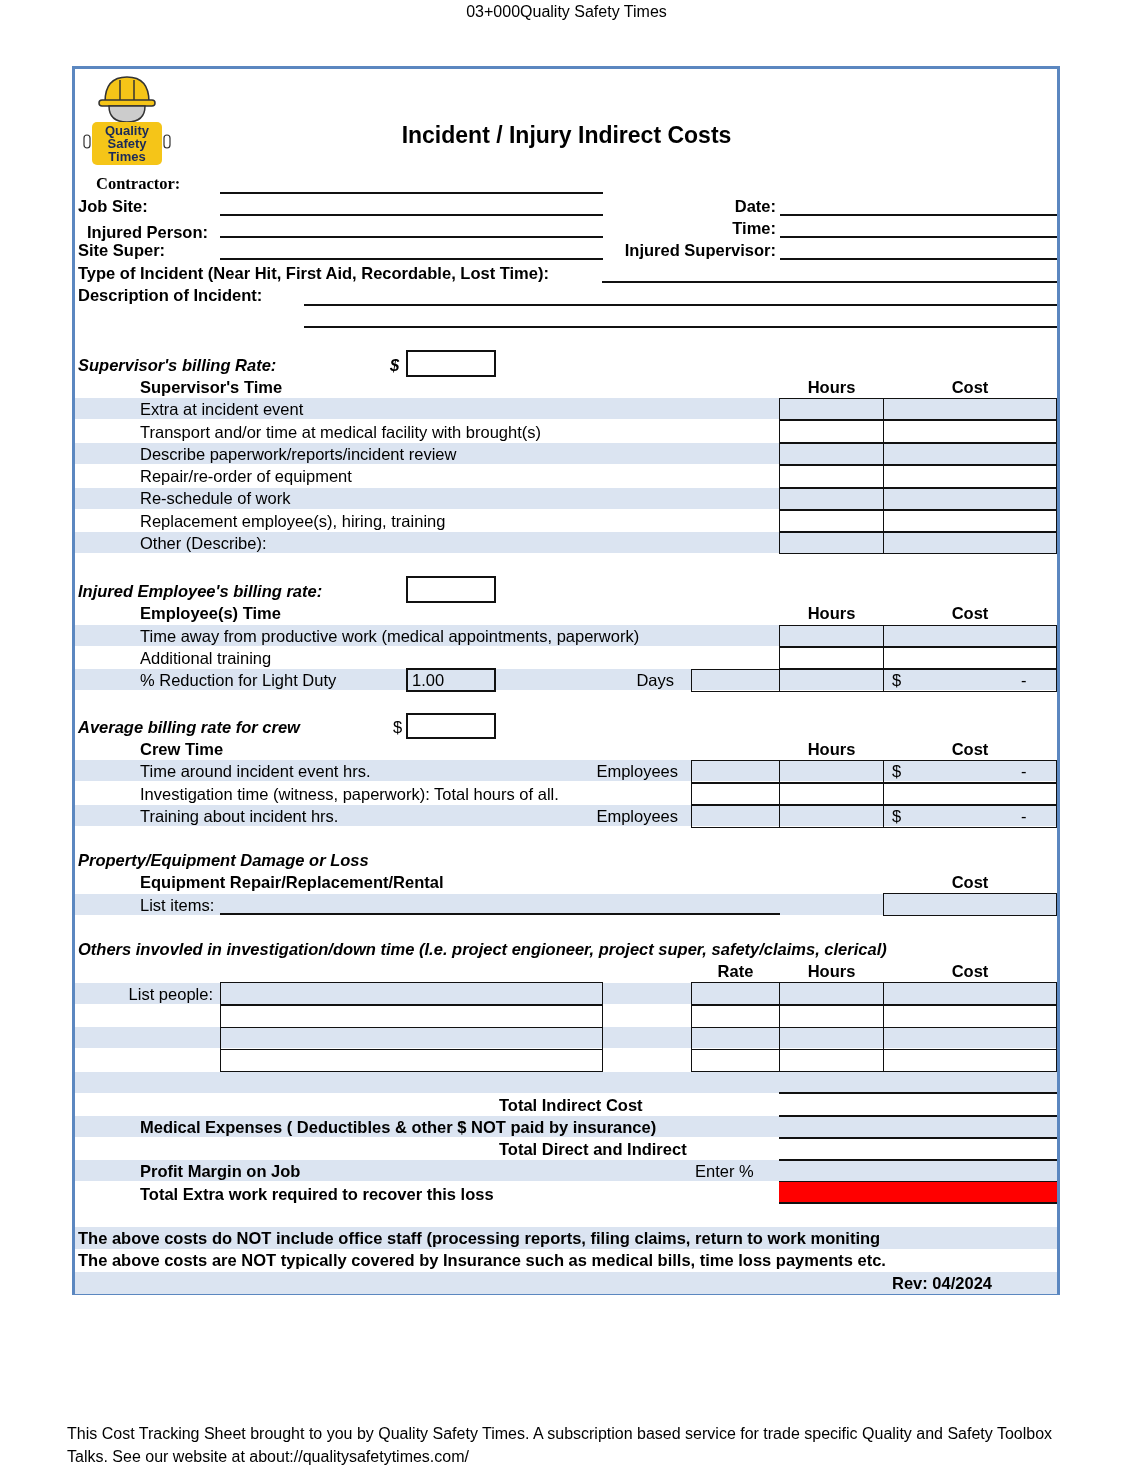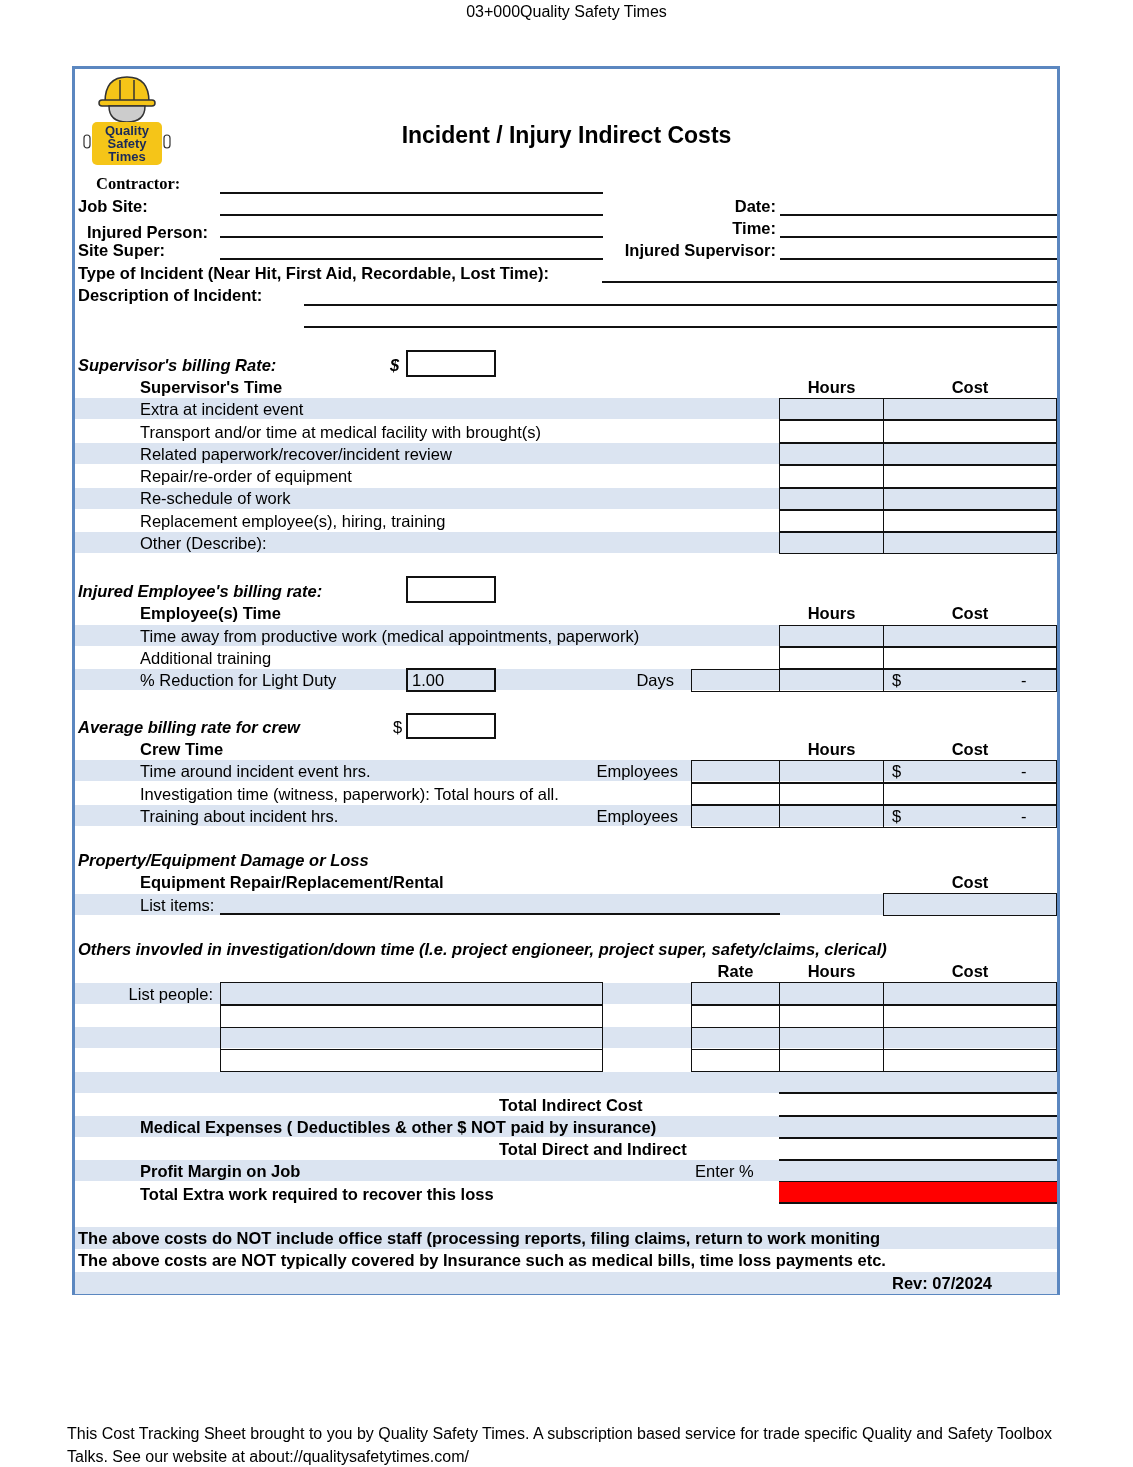--- a/index.html
+++ b/index.html
@@ -76,21 +76,21 @@
 <div class="lbl b center" style="left:780px;top:377px;width:103px;">Hours</div>
 <div class="lbl b center" style="left:883px;top:377px;width:174px;">Cost</div>
 
 <div class="band" style="left:75px;top:398px;width:982px;"></div>
 <div class="band" style="left:75px;top:443px;width:982px;"></div>
 <div class="band" style="left:75px;top:488px;width:982px;"></div>
 <div class="band" style="left:75px;top:532px;width:982px;"></div>
 
 <div class="lbl" style="left:140px;top:399px;">Extra at incident event</div>
 <div class="lbl" style="left:140px;top:422px;">Transport and/or time at medical facility with brought(s)</div>
-<div class="lbl" style="left:140px;top:444px;">Related paperwork/recover/incident review</div>
+<div class="lbl" style="left:140px;top:444px;">Describe paperwork/reports/incident review</div>
 <div class="lbl" style="left:140px;top:466px;">Repair/re-order of equipment</div>
 <div class="lbl" style="left:140px;top:488px;">Re-schedule of work</div>
 <div class="lbl" style="left:140px;top:511px;">Replacement employee(s), hiring, training</div>
 <div class="lbl" style="left:140px;top:533px;">Other (Describe):</div>
 
 <div class="cell" style="left:779px;top:398px;width:105px;height:22px;"></div>
 <div class="cell" style="left:883px;top:398px;width:174px;height:22px;"></div>
 <div class="cell" style="left:779px;top:420px;width:105px;height:23px;"></div>
 <div class="cell" style="left:883px;top:420px;width:174px;height:23px;"></div>
 <div class="cell" style="left:779px;top:443px;width:105px;height:22px;"></div>
@@ -209,15 +209,15 @@
 <div class="uline" style="left:779px;top:1115px;width:278px;"></div>
 <div class="uline" style="left:779px;top:1137px;width:278px;"></div>
 <div class="uline" style="left:779px;top:1159px;width:278px;"></div>
 <div class="uline" style="left:779px;top:1181px;width:278px;"></div>
 <div class="abs red" style="left:779px;top:1182px;width:278px;height:22px;border-bottom:2px solid #111;"></div>
 
 <div class="band" style="left:75px;top:1227px;width:982px;height:22px;"></div>
 <div class="band" style="left:75px;top:1272px;width:982px;height:22px;"></div>
 <div class="lbl b" style="left:78px;top:1228px;">The above costs do NOT include office staff (processing reports, filing claims, return to work moniting</div>
 <div class="lbl b" style="left:78px;top:1250px;">The above costs are NOT typically covered by Insurance such as medical bills, time loss payments etc.</div>
-<div class="lbl b" style="left:892px;top:1273px;">Rev: 07/2024</div>
+<div class="lbl b" style="left:892px;top:1273px;">Rev: 04/2024</div>
 
 <div class="abs footer">This Cost Tracking Sheet brought to you by Quality Safety Times. A subscription based service for trade specific Quality and Safety Toolbox Talks. See our website at about://qualitysafetytimes.com/</div>
 
 </body></html>

